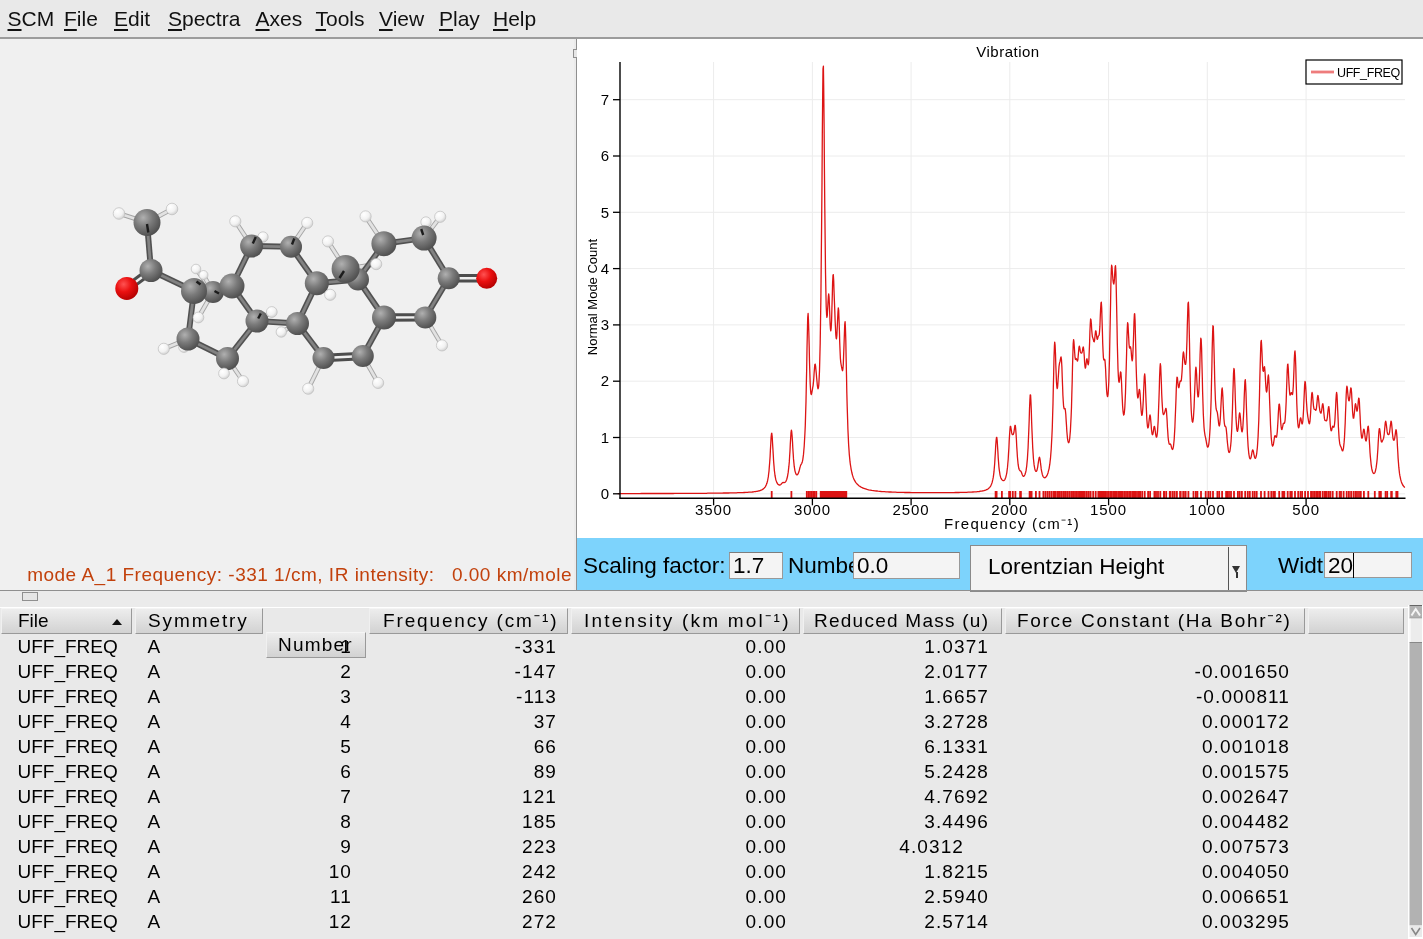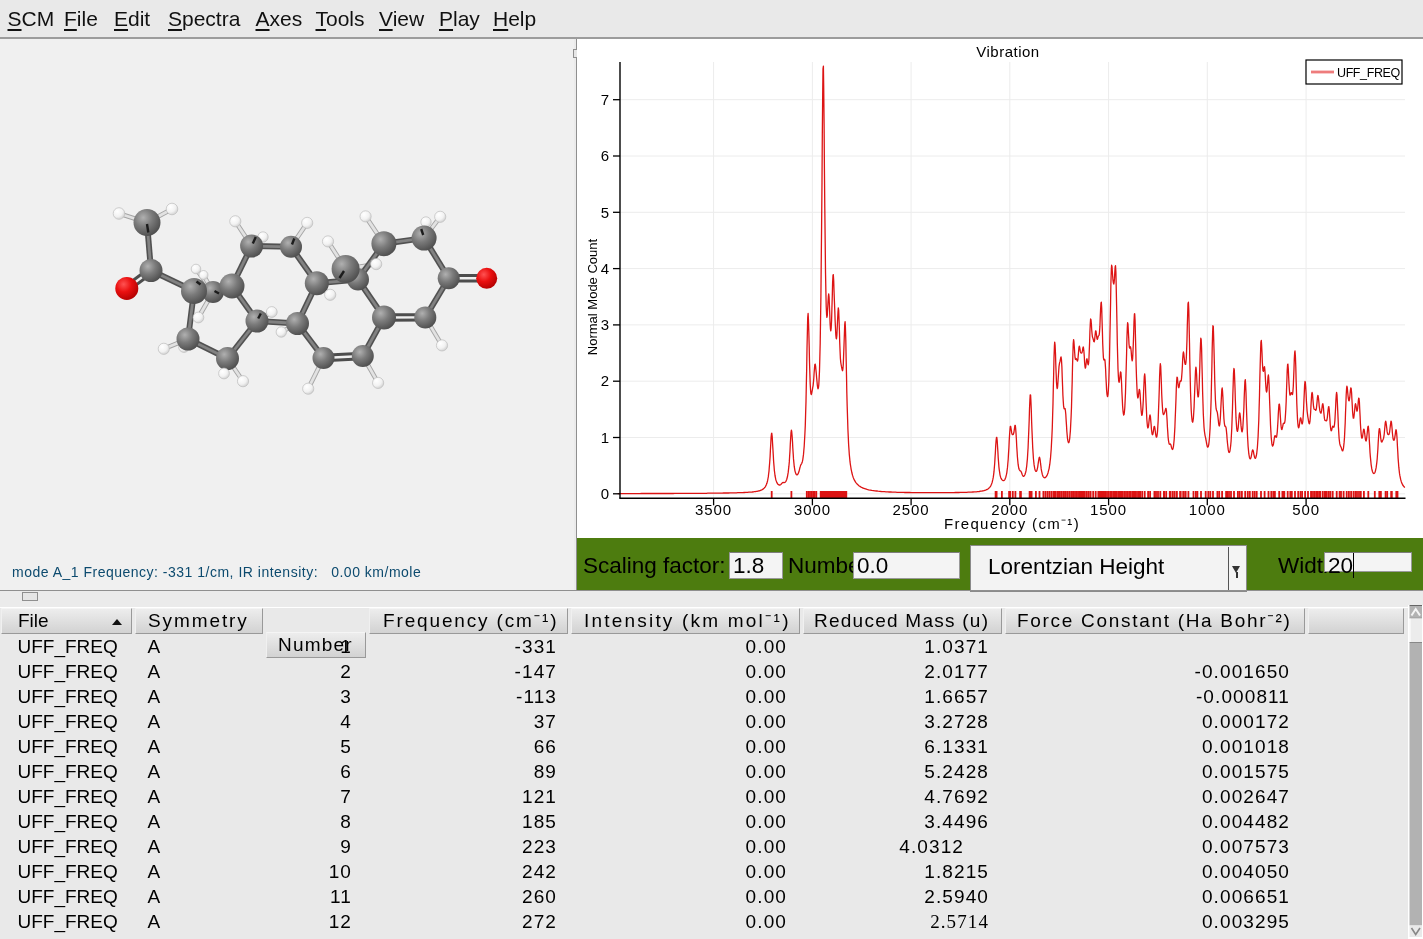--- a/index.html
+++ b/index.html
@@ -3,29 +3,29 @@
 <meta charset="utf-8">
 <style>
 * { margin:0; padding:0; box-sizing:border-box; }
 body { width:1423px; height:939px; overflow:hidden; position:relative;
   font-family:"Liberation Sans", sans-serif; background:#ebebeb; }
 #menubar { position:absolute; left:0; top:0; width:1423px; height:39px;
   background:#e9e9e9; border-bottom:2px solid #9c9c9c; font-size:21px; color:#111; }
 #menubar span { position:absolute; top:7px; }
 #viewer { position:absolute; left:0; top:39px; width:574px; height:551px;
   background:#f0f0f0; }
-#status { position:absolute; left:12px; top:564px; width:560px; font-size:14px;
-  letter-spacing:0.5px; color:#0c4a6e; }
+#status { position:absolute; left:12px; top:564px; width:560px; font-size:19px;
+  letter-spacing:0.5px; color:#c2410c;text-align:right; }
 #vsplit { position:absolute; left:576px; top:39px; width:1px; height:551px;
   background:#8f8f8f; }
 #vgrip { position:absolute; left:573px; top:49px; width:9px; height:9px;
   background:#e6e6e6; border:1px solid #8f8f8f; }
 #plot { position:absolute; left:577px; top:39px; width:846px; height:499px; }
 #controls { position:absolute; left:577px; top:538px; width:846px; height:52px;
-  background:#4d7c0f; font-size:22.5px; color:#000; }
+  background:#7dd3fc; font-size:22.5px; color:#000; }
 #controls .lbl { position:absolute; top:15px; }
 .entry { position:absolute; background:#f4f4f4; border:1px solid #999;
   border-top-color:#7d7d7d; font-size:22.5px; padding:1px 0 0 3px; color:#000;
   line-height:24px; }
 #combo { position:absolute; left:393px; top:7px; width:277px; height:47px;
   background:#f3f3f3; border:1px solid #8a8a8a; font-size:22.5px; }
 #combo .ctext { position:absolute; left:17px; top:8px; }
 #combo .arrowbox { position:absolute; right:1px; top:1px; bottom:1px; width:17.5px;
   border-left:1px solid #555; background:#f4f4f4; }
 #combo .arrowbox:before { content:""; position:absolute; left:3.5px; top:19px;
@@ -531,29 +531,29 @@
 <text x="1008" y="57" text-anchor="middle" letter-spacing="0.5">Vibration</text>
 <text x="597" y="297" text-anchor="middle" font-size="13" transform="rotate(-90 597 297)">Normal Mode Count</text>
 </g>
 <rect x="1306" y="60" width="96" height="24" fill="#fff" stroke="#000" stroke-width="1.2"></rect>
 <line x1="1311" y1="72" x2="1334" y2="72" stroke="#ee7c7c" stroke-width="2.8"></line>
 <text x="1337" y="76.5" font-family="Liberation Sans, sans-serif" font-size="12.5" letter-spacing="-0.4" fill="#000">UFF_FREQ</text>
 </svg>
 </div>
 <div id="controls">
 <span class="lbl" style="left:6px;">Scaling factor:</span>
-<span class="entry" style="left:152px;top:14px;width:54px;height:27px;">1.8</span>
+<span class="entry" style="left:152px;top:14px;width:54px;height:27px;">1.7</span>
 <span class="lbl" style="left:211px;">Number:</span>
 <span class="entry" style="left:276px;top:14px;width:107px;height:27px;">0.0</span>
 <div id="combo">
       <span class="ctext">Lorentzian Height</span>
       <span class="arrowbox"></span>
     </div>
 <span class="lbl" style="left:701px;">Width:</span>
-<span class="entry" style="left:747px;top:14px;width:88px;height:20px;">20<span style="border-left:1.5px solid #000;">​</span></span>
+<span class="entry" style="left:747px;top:14px;width:88px;height:26px;">20<span style="border-left:1.5px solid #000;">​</span></span>
 </div>
 <div id="hsplitline"></div>
 <div id="hgrip"></div>
 <div id="tablewrap">
 <div class="thead">
 <div class="hseg" style="left:1px;width:131px;letter-spacing:0px;padding-left:16px;">File<span class="sortarrow"></span></div>
 <div class="hseg" style="left:135px;width:128px;letter-spacing:1.9px;padding-left:12px;">Symmetry</div>
 <div class="hseg" style="left:266px;width:100px;letter-spacing:1.2px;padding-left:11px;margin-top:24px;">Number</div>
 <div class="hseg" style="left:369px;width:199px;letter-spacing:1.85px;padding-left:13px;">Frequency (cm⁻¹)</div>
 <div class="hseg" style="left:571px;width:229px;letter-spacing:2.2px;padding-left:12px;">Intensity (km mol⁻¹)</div>
@@ -659,21 +659,21 @@
         <span class="cr" style="left:571px;width:216px;">0.00</span>
         <span class="cr" style="left:803px;width:186px;">2.5940</span>
         <span class="cr" style="left:1005px;width:285px;">0.006651</span>
       </div>
 <div class="trow">
         <span class="c0">UFF_FREQ</span>
         <span class="c1">A</span>
         <span class="cr" style="left:266px;width:86px;">12</span>
         <span class="cr" style="left:369px;width:188px;">272</span>
         <span class="cr" style="left:571px;width:216px;">0.00</span>
-        <span class="cr" style="left:803px;width:186px;font-family:Liberation Serif, serif;">2.5714</span>
+        <span class="cr" style="left:803px;width:186px;">2.5714</span>
         <span class="cr" style="left:1005px;width:285px;">0.003295</span>
       </div>
 <div class="trow">
         <span class="c0">UFF_FREQ</span>
         <span class="c1">A</span>
         <span class="cr" style="left:266px;width:86px;">13</span>
         <span class="cr" style="left:369px;width:188px;">295</span>
         <span class="cr" style="left:571px;width:216px;">0.00</span>
         <span class="cr" style="left:803px;width:186px;">3.1128</span>
         <span class="cr" style="left:1005px;width:285px;">0.008034</span>

